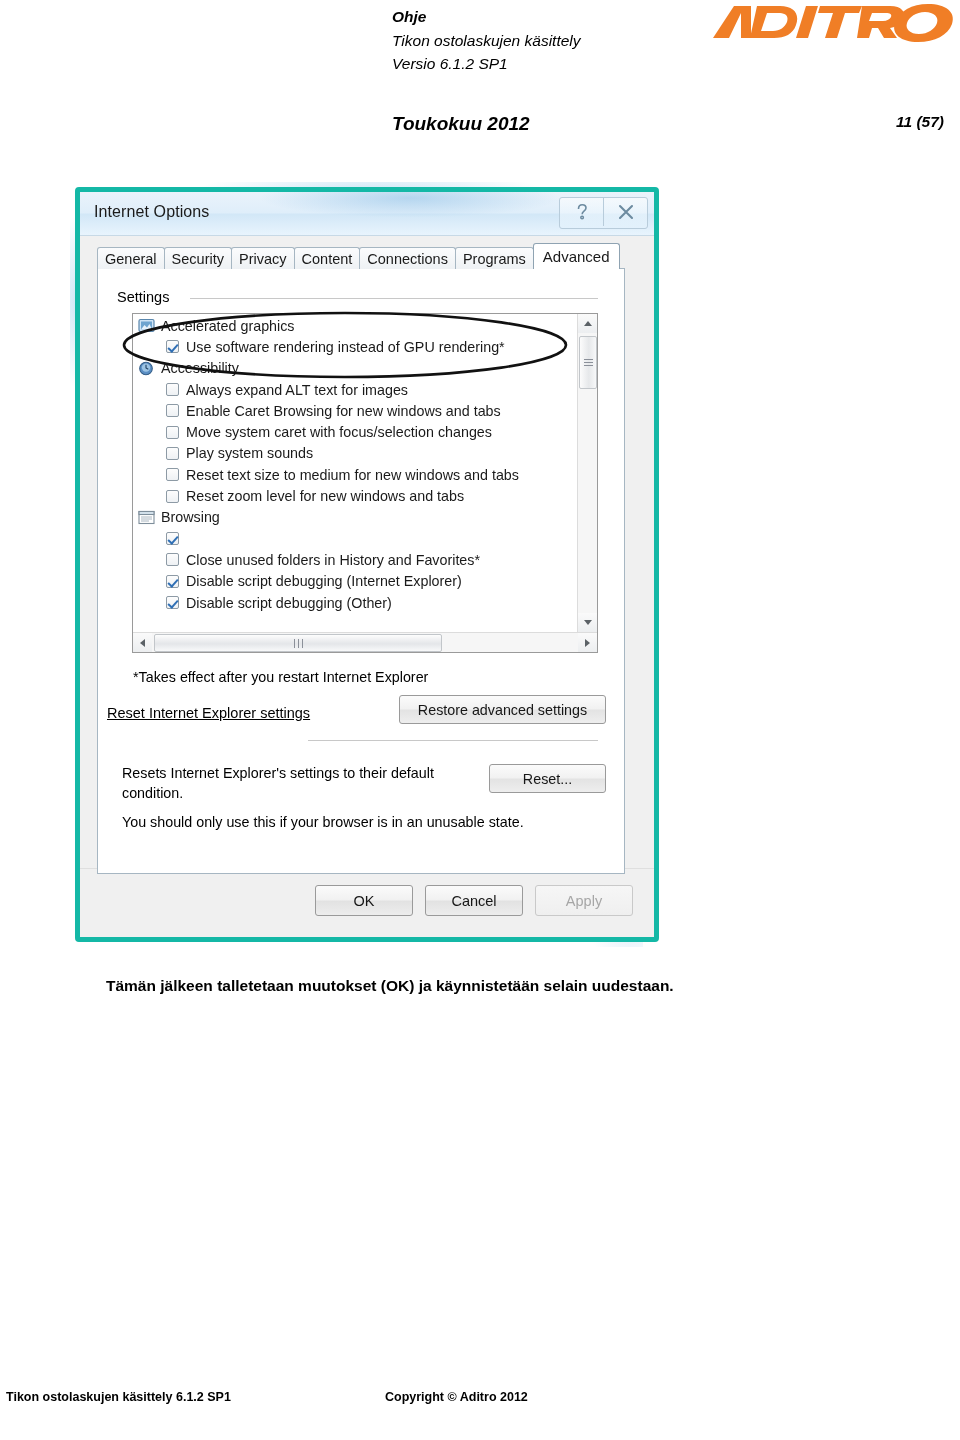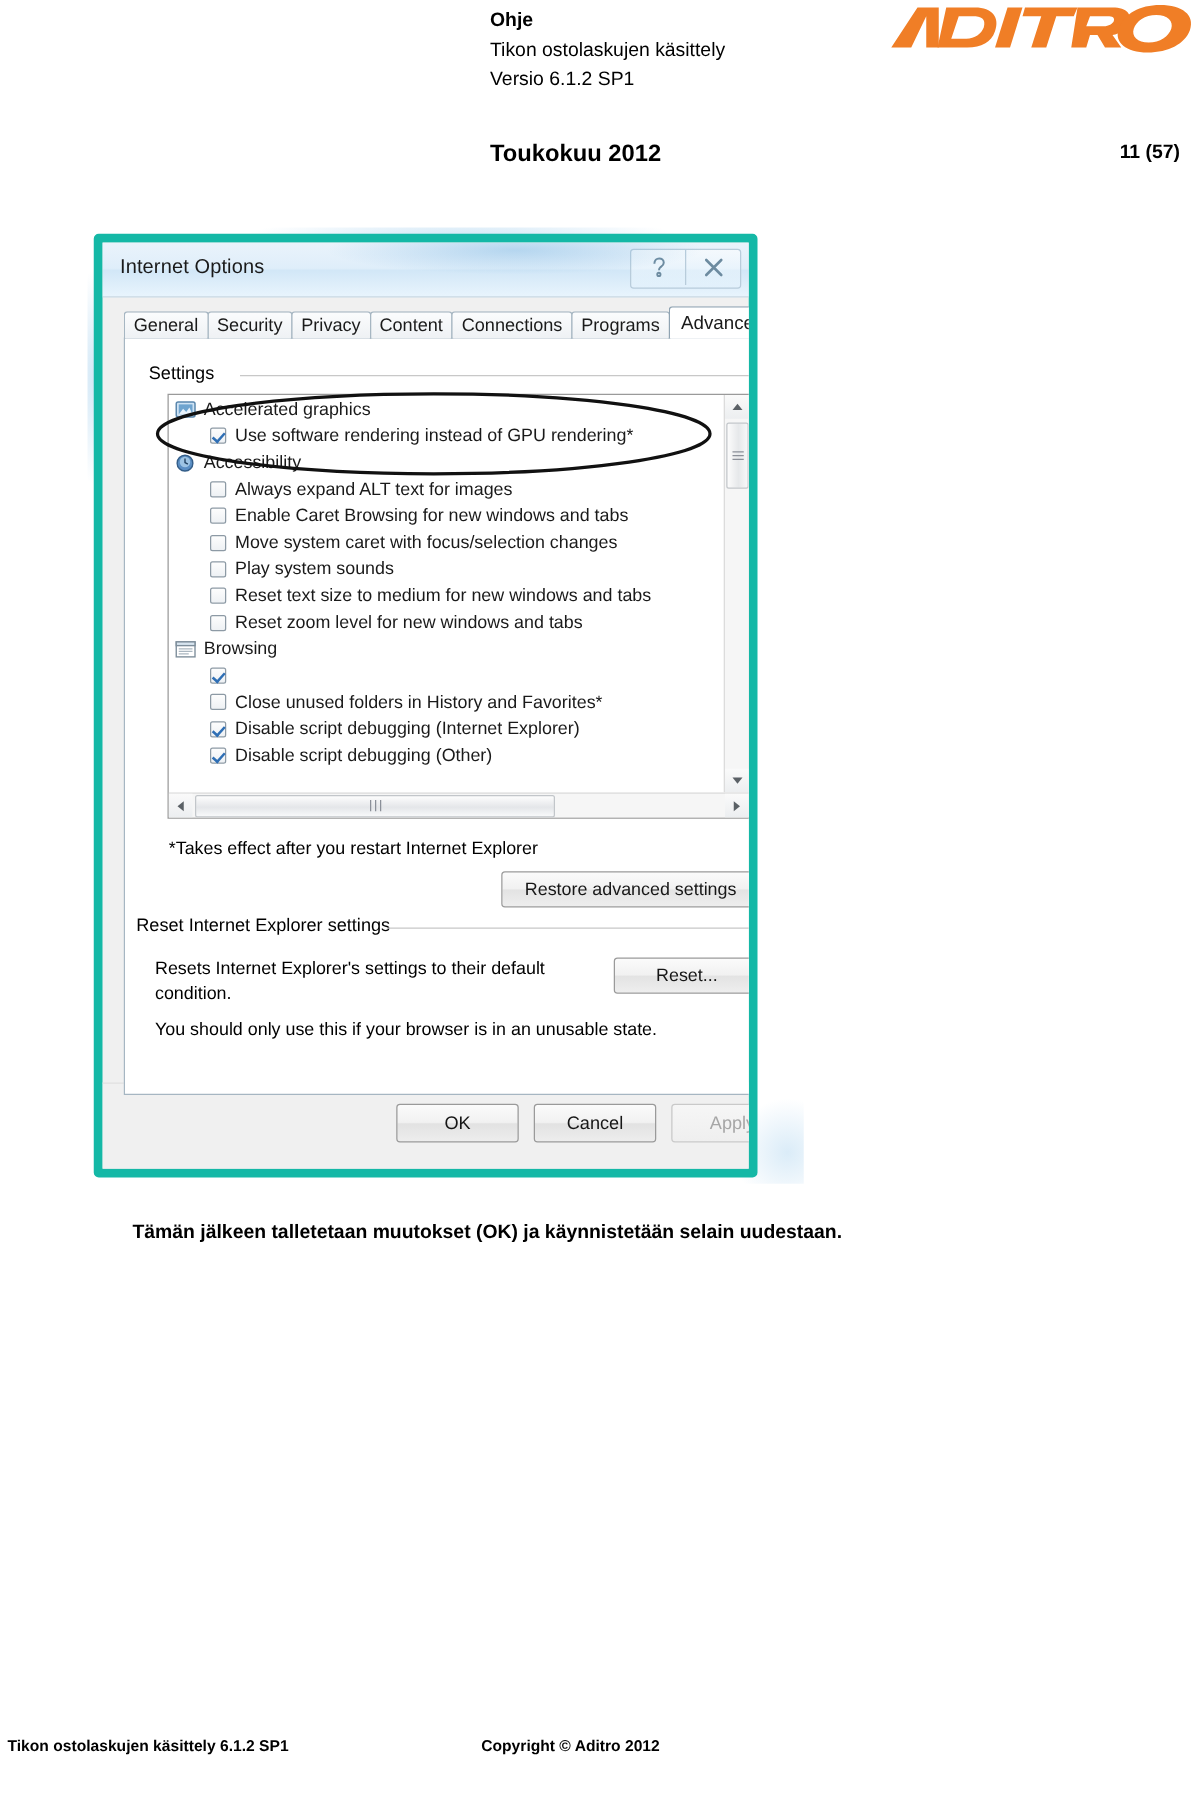--- a/index.html
+++ b/index.html
@@ -15,20 +15,21 @@
     color: #000000;
     overflow: hidden;
   }
 
   
   .doc-header {
     position: absolute;
     left: 0; top: 0;
     width: 960px;
     height: 150px;
+    font-style: italic;
   }
   .hdr-title-block {
     position: absolute;
     left: 392px;
     top: 5px;
     line-height: 1.52;
   }
   .hdr-line { font-size: 15.5px; white-space: nowrap; }
   .hdr-line.bold { font-weight: bold; }
 
@@ -79,23 +80,23 @@
       radial-gradient(ellipse 260px 40px at 300px 14px, rgba(150,200,235,0.55), rgba(255,255,255,0) 70%),
       radial-gradient(ellipse 40px 120px at 8px 120px, rgba(150,200,235,0.45), rgba(255,255,255,0) 72%),
       radial-gradient(ellipse 60px 60px at 560px 740px, rgba(150,200,235,0.35), rgba(255,255,255,0) 72%);
   }
 
   
   .win {
     position: absolute;
     left: 5px;
     top: 5px;
-    width: 531px;
+    width: 584px;
     height: 755px;
-    border: 7px solid #14b8a6;
+    border: 5px solid #14b8a6;
     border-radius: 4px;
     background: #f0f0f0;
     box-sizing: border-box;
     overflow: hidden;
   }
 
   .titlebar {
     position: absolute;
     left: 0; top: 0;
     width: 100%;
@@ -353,25 +354,26 @@
     z-index: 3;
     white-space: nowrap;
   }
 
   .btn-restore { left: 319px; top: 503px; width: 207px; height: 29px; }
   .btn-reset   { left: 409px; top: 572px; width: 117px; height: 29px; }
 
   
   .grp-reset-label {
     position: absolute;
-    left: 27px; top: 539px;
+    left: 27px; top: 513px;
     font-size: 14.5px;
     background:#fff; padding-right:6px;
     z-index: 3;
     white-space: nowrap;
+    text-decoration: underline;
   }
   .grp-reset-line {
     position: absolute;
     left: 228px; top: 548px;
     width: 290px; height: 1px;
     background: #c8c8c8;
     z-index: 3;
   }
   .reset-desc {
     position: absolute;

